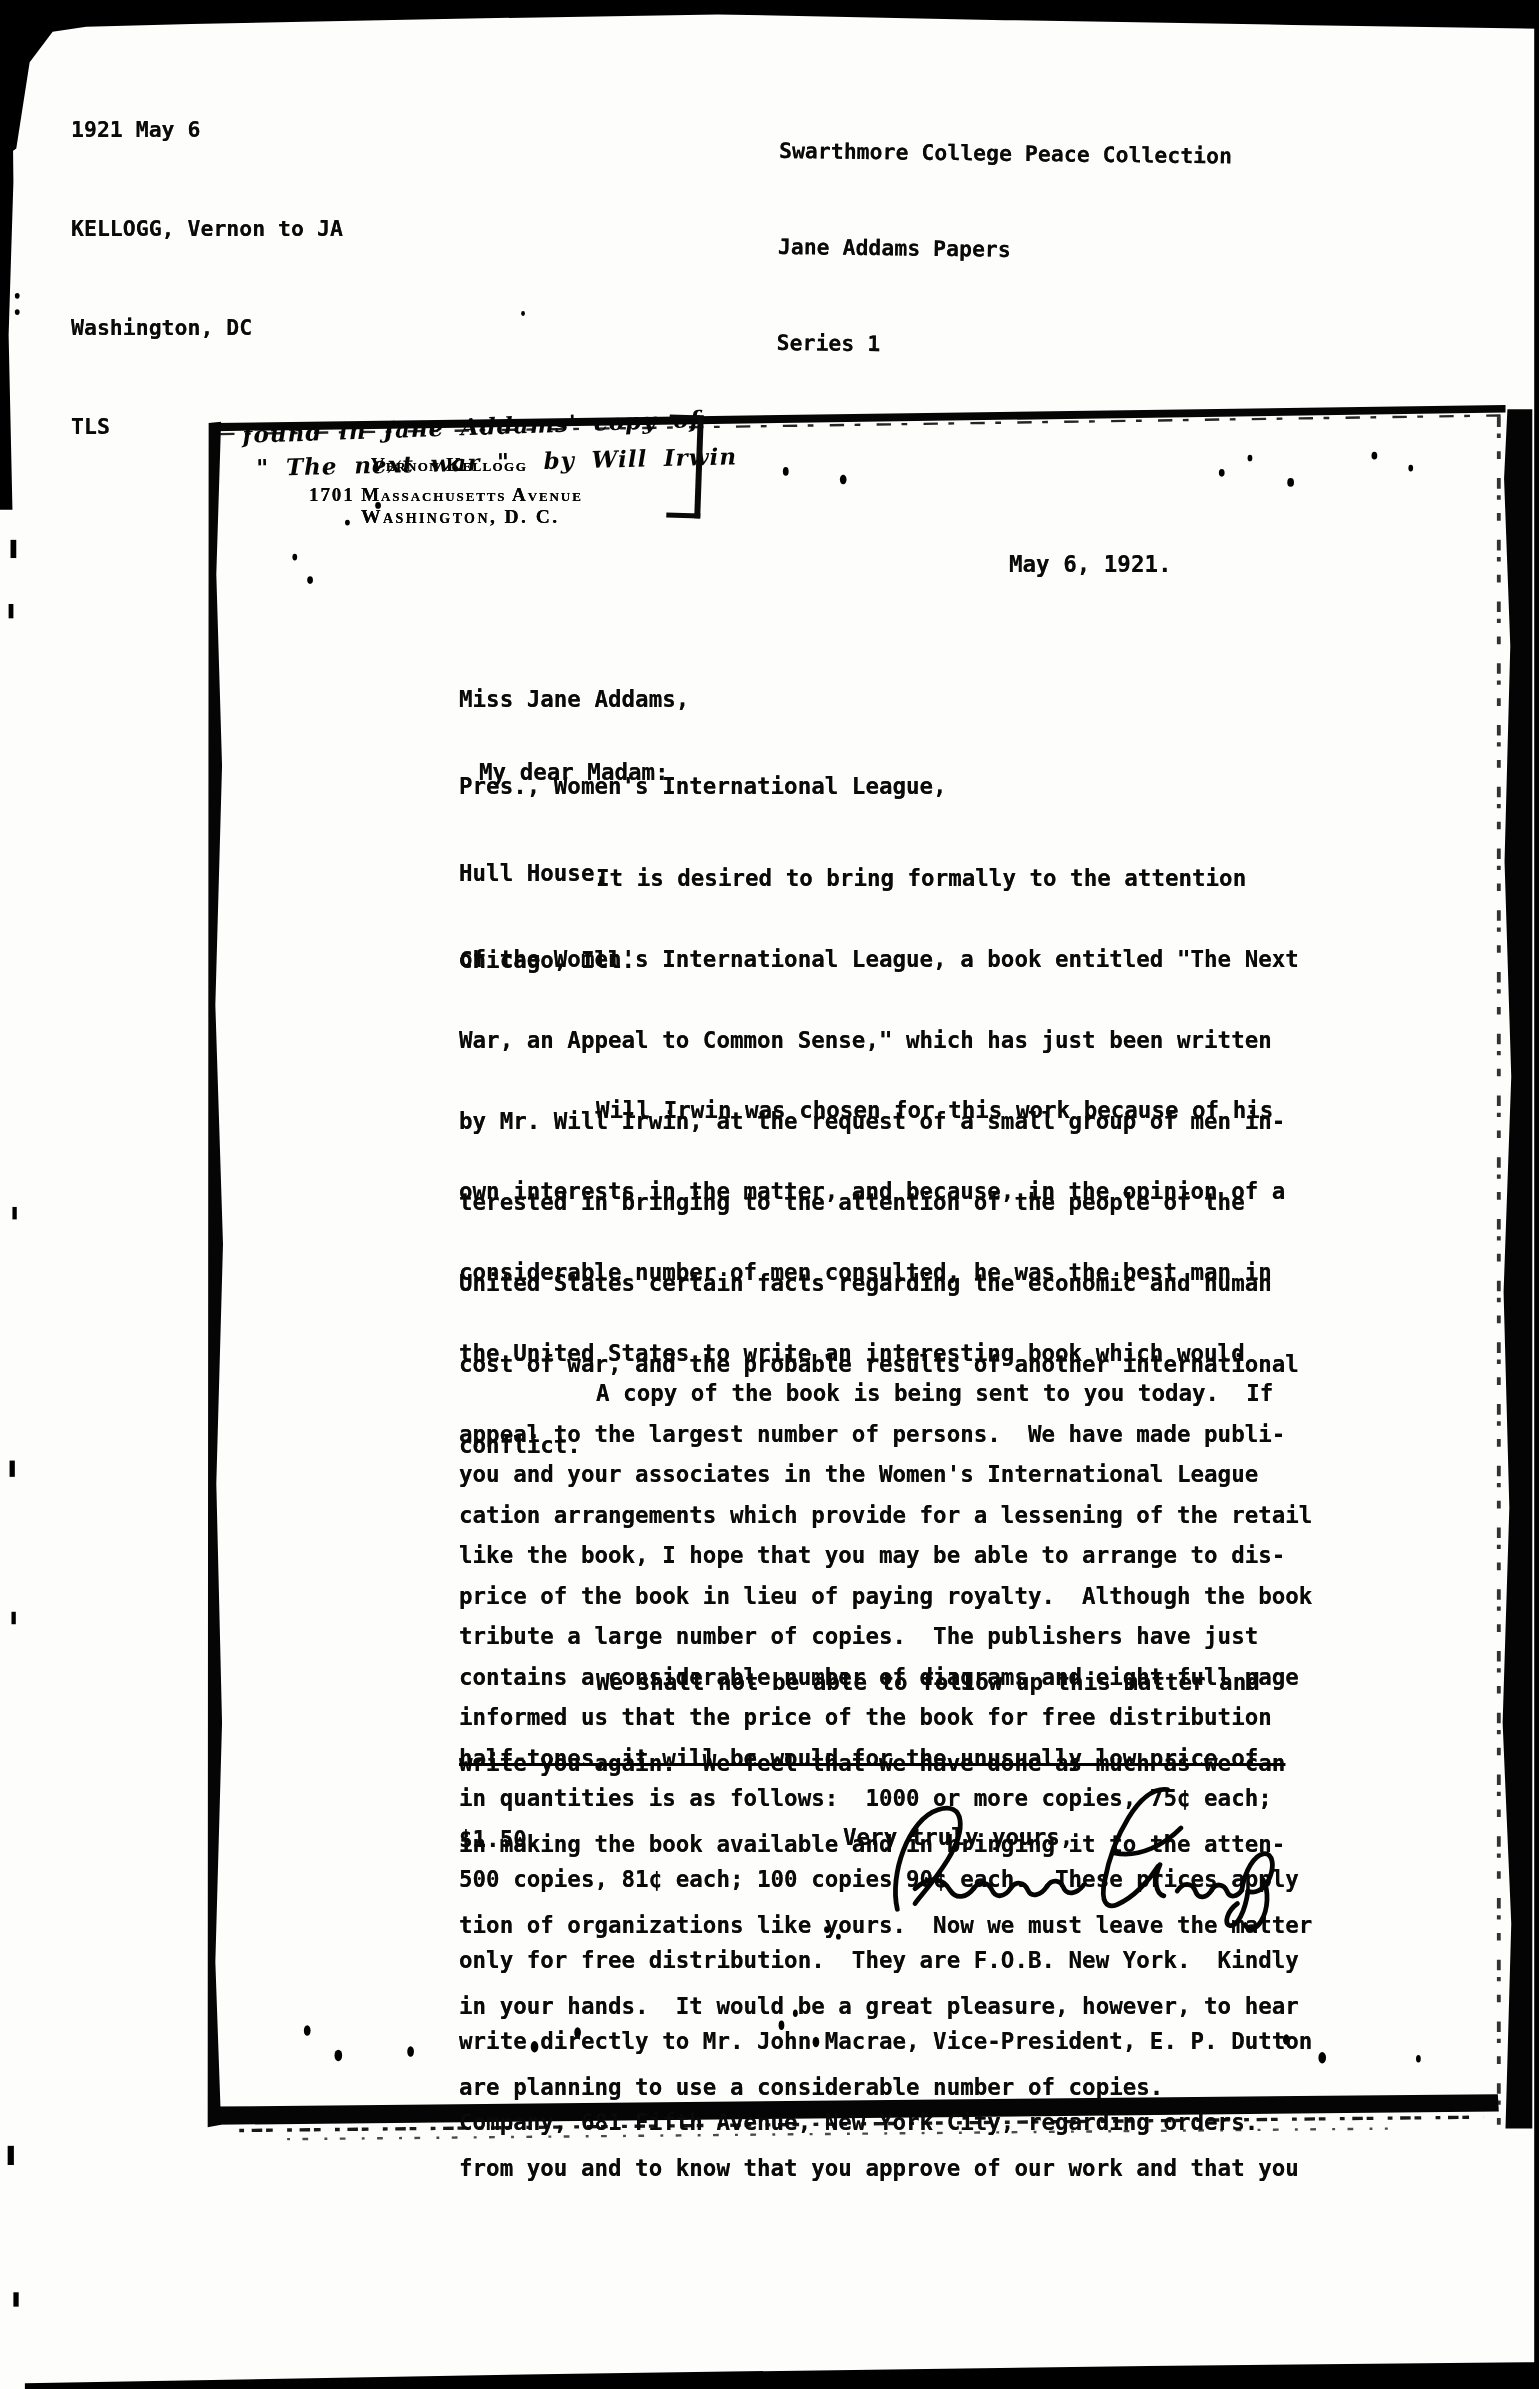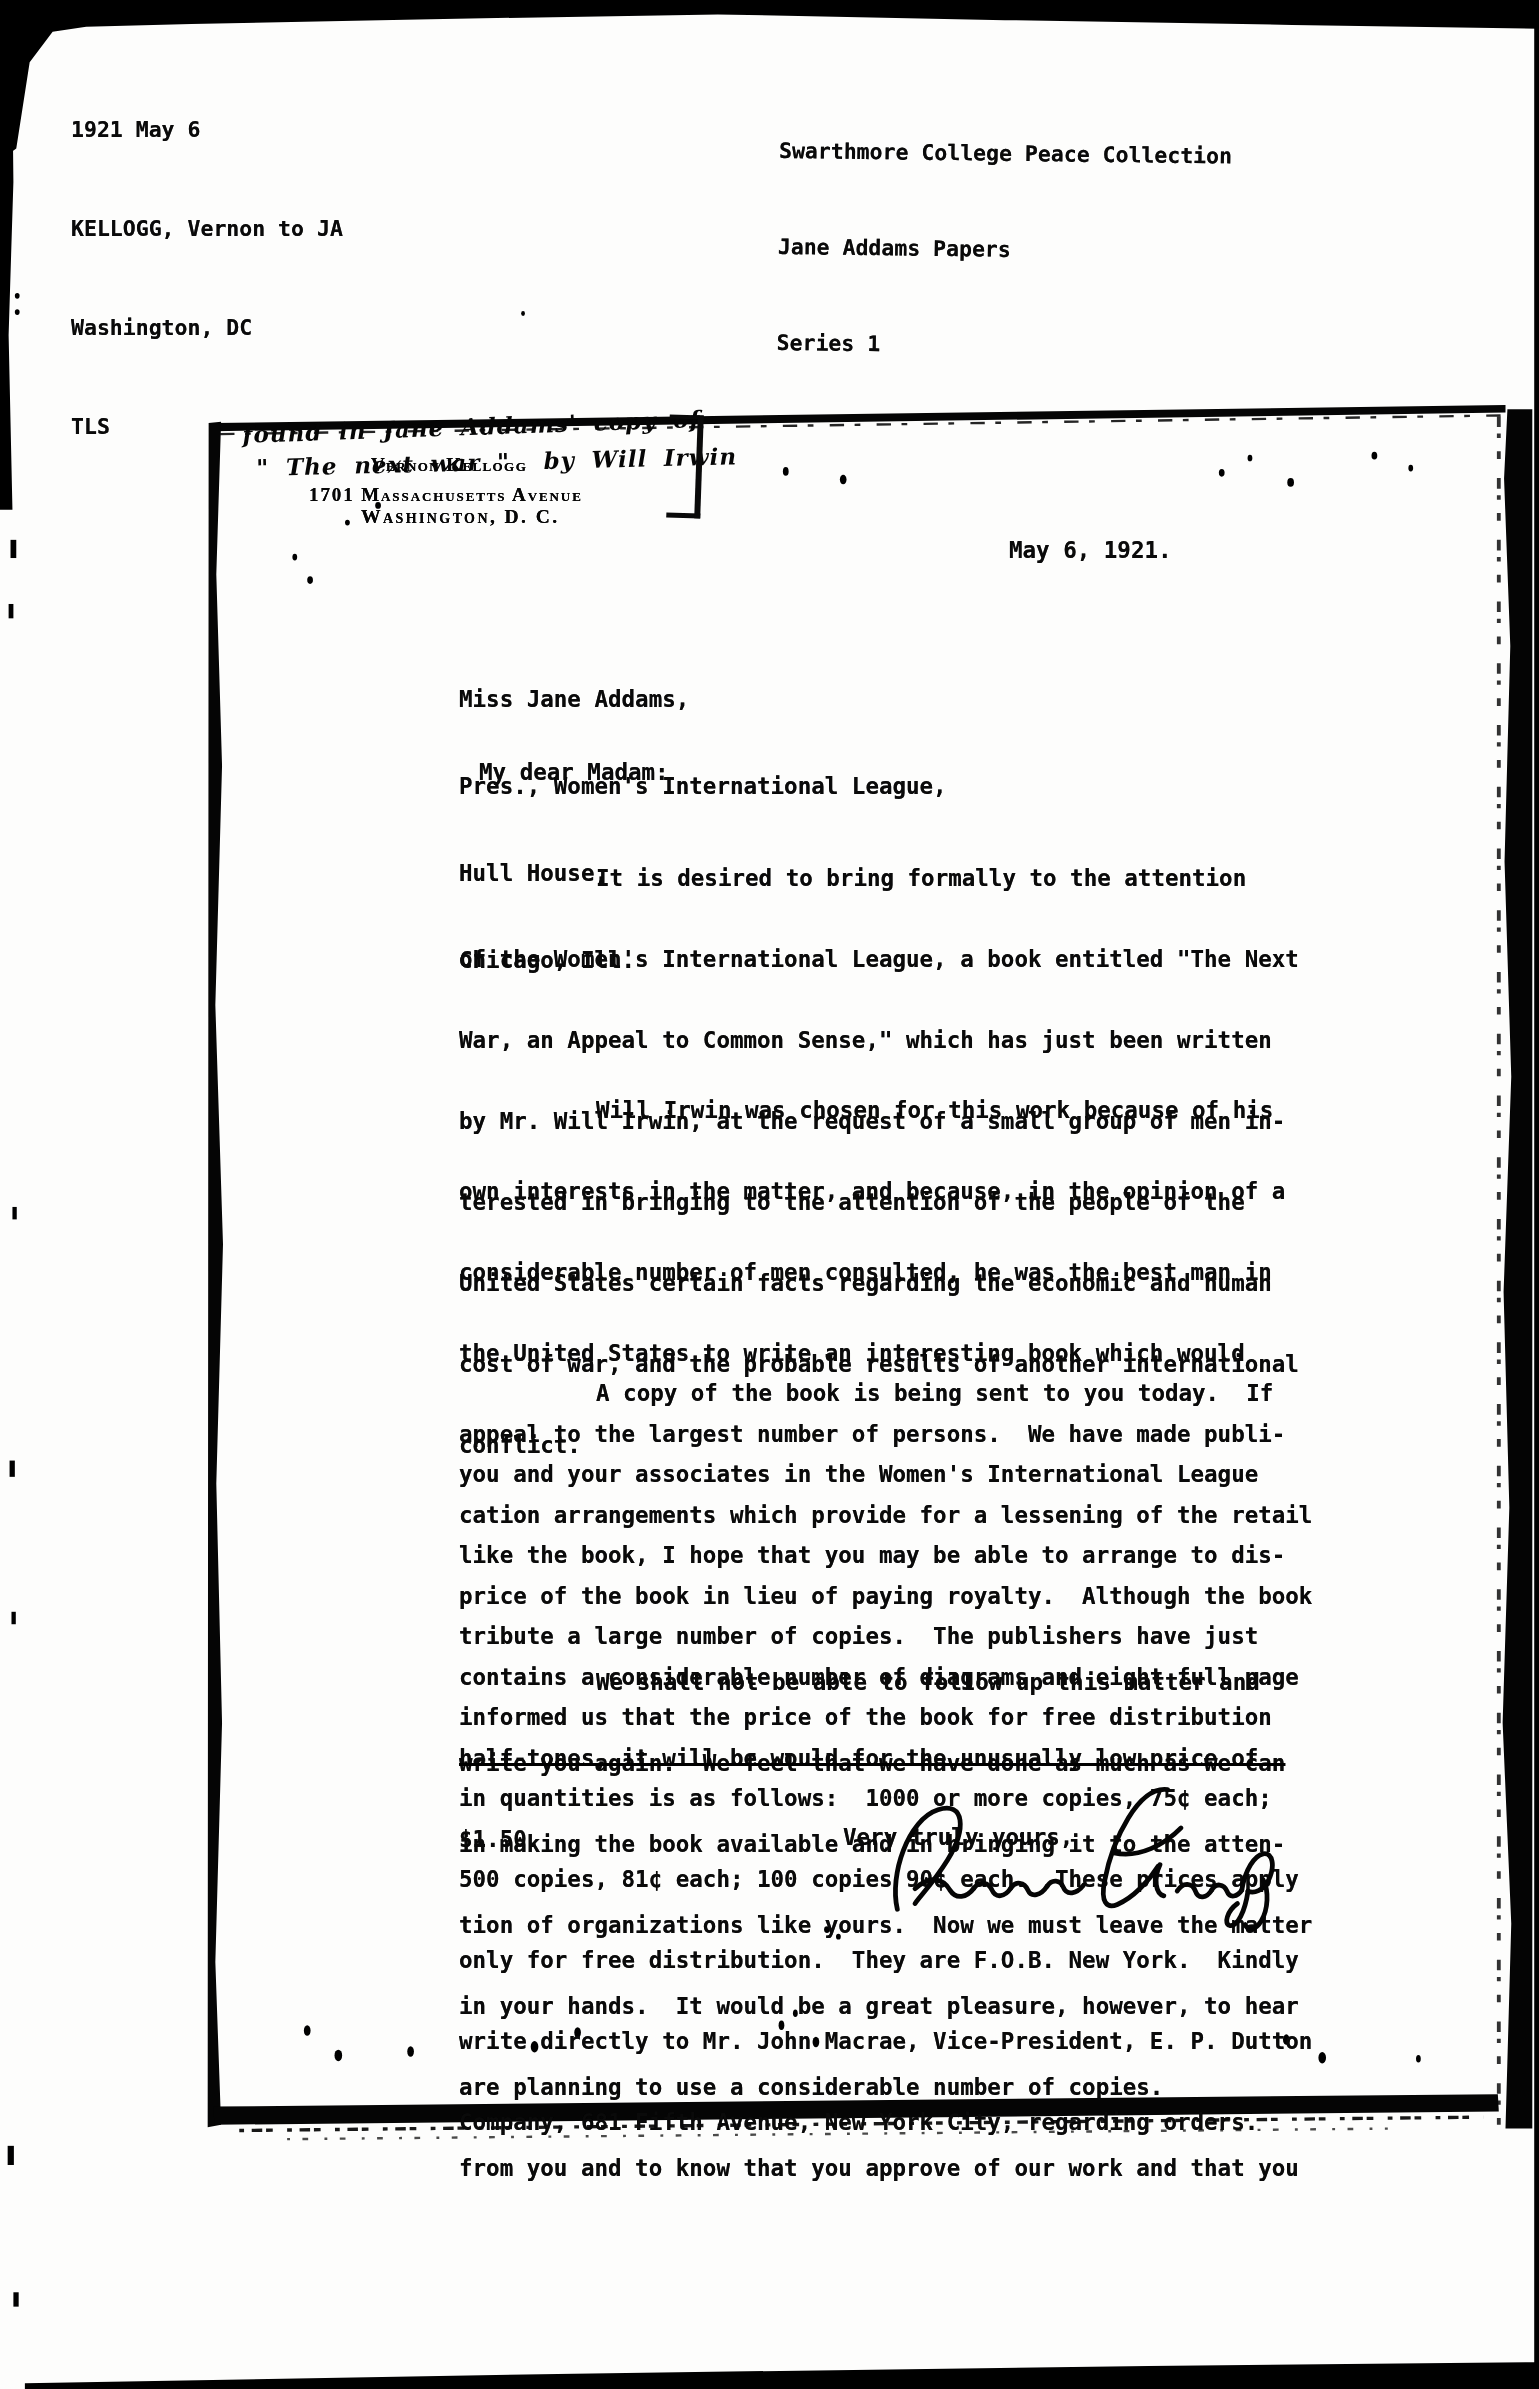--- a/index.html
+++ b/index.html
@@ -113,21 +113,21 @@
   </div>
 
   <div class="abs hw txt" style="left:242px;top:421px;">found in Jane Addams' copy of</div>
   <div class="abs hw hw2 txt" style="left:256px;top:454px;">" The next war "  by Will Irwin</div>
   <div class="abs bracket txt" style="left:668px;top:415px;"></div>
 
   <div class="abs lh lh-name txt" style="left:371px;top:454px;">Vernon Kellogg</div>
   <div class="abs lh lh-ave txt" style="left:309px;top:484px;">1701 Massachusetts Avenue</div>
   <div class="abs lh lh-city txt" style="left:361px;top:506px;">Washington, D. C.</div>
 
-  <div class="abs tw txt" style="left:1009px;top:537px;">May 6, 1921.</div>
+  <div class="abs tw txt" style="left:1009px;top:551px;">May 6, 1921.</div>
 
   <div class="abs tw addr txt" style="left:459px;top:627px;">
     <div class="line">Miss Jane Addams,</div>
     <div class="line">Pres., Women's International League,</div>
     <div class="line">Hull House,</div>
     <div class="line">Chicago, Ill.</div>
   </div>
 
   <div class="abs tw txt" style="left:459px;top:759px;padding-left:20px;">My dear Madam:</div>
 

